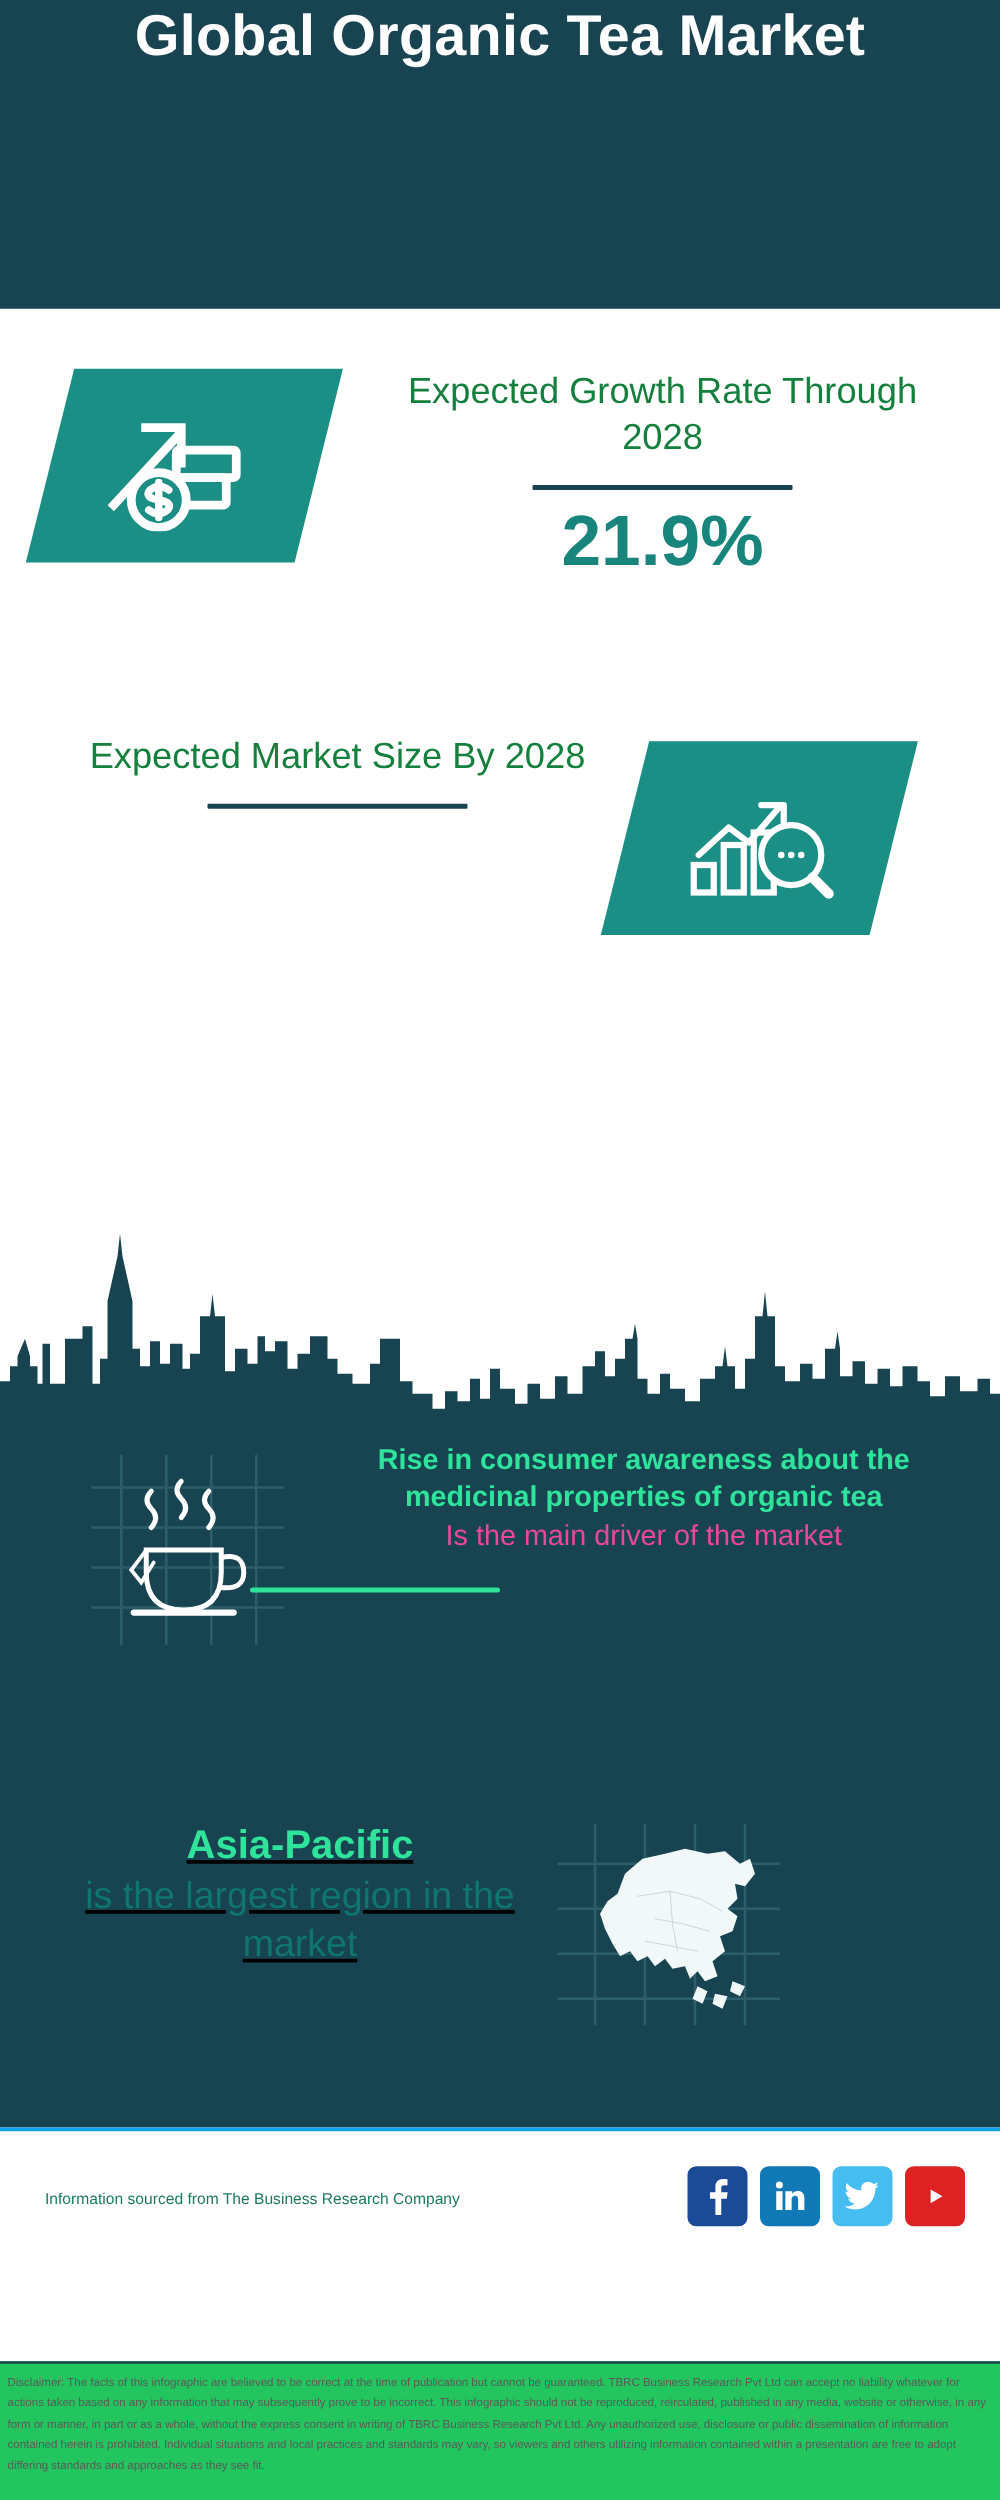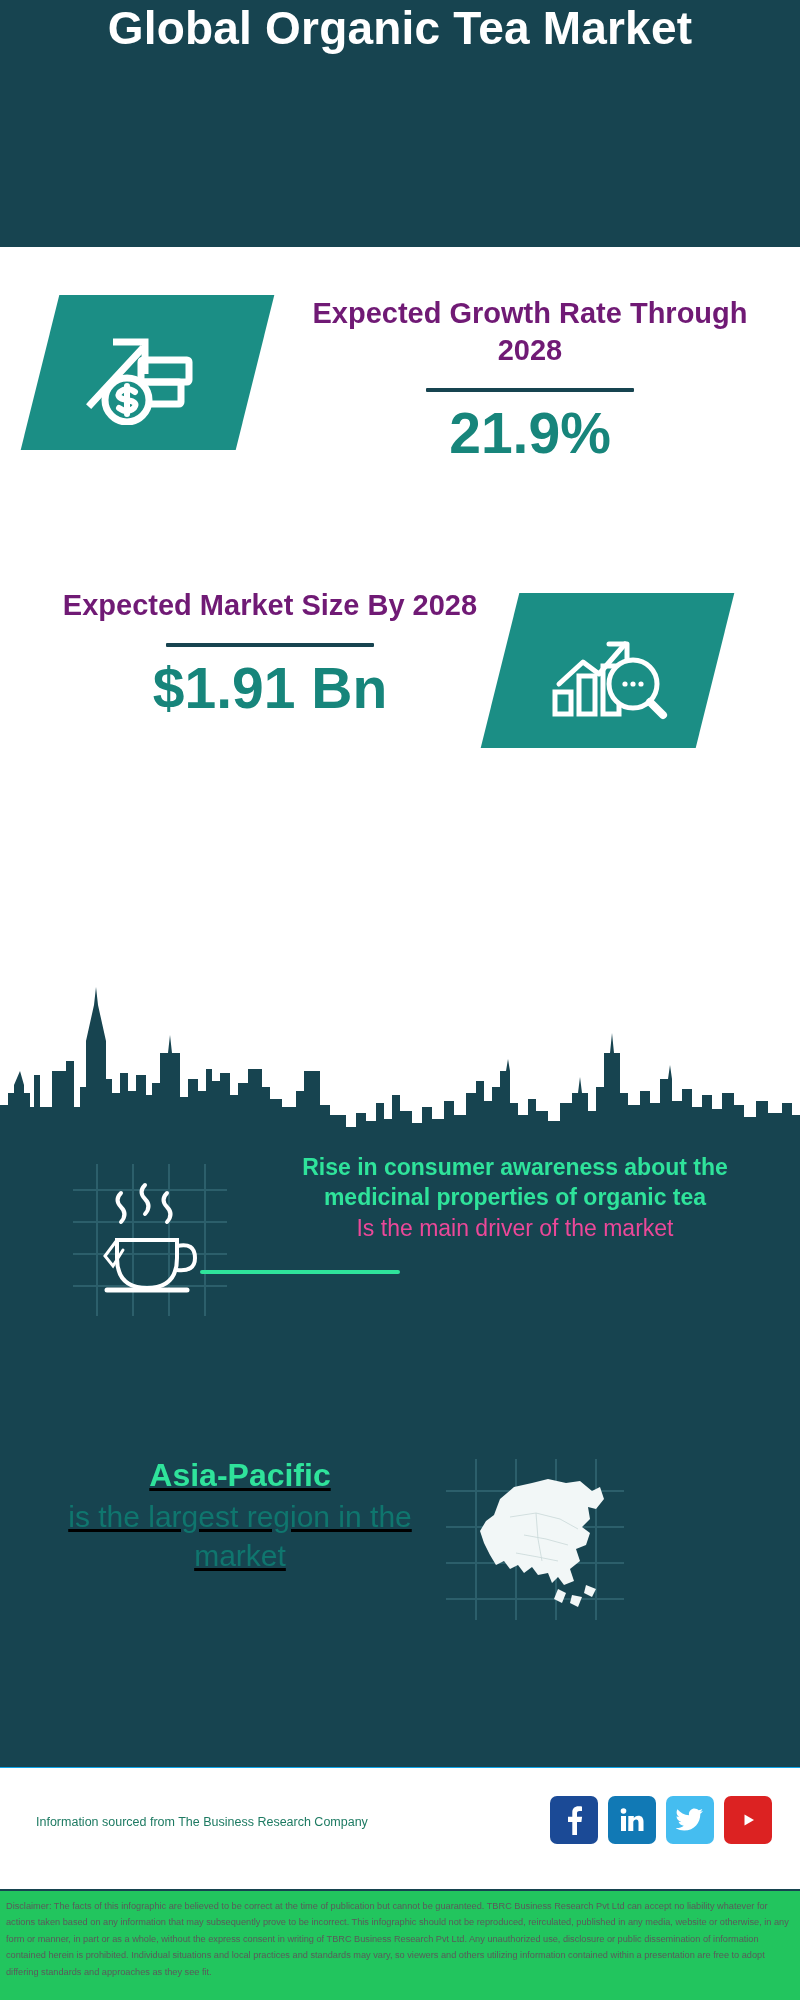--- a/index.html
+++ b/index.html
@@ -26,21 +26,21 @@
   .stat1{position:absolute;left:0;top:247px;width:800px;height:340px;}
   .para-left{
     position:absolute;left:40px;top:48px;width:215px;height:155px;
     background:#1b8e85;
     transform:skewX(-14deg);
   }
   .para-left .glyph{transform:skewX(14deg);width:100%;height:100%;
     display:flex;align-items:center;justify-content:center;}
   .stat1-text{position:absolute;left:300px;top:48px;width:460px;text-align:center;}
   .stat-label{
-    color:#701a75;font-size:29px;font-weight:bold;line-height:1.28;
+    color:#15803d;font-size:29px;font-weight:normal;line-height:1.28;
   }
   .rule{
     width:208px;height:4px;background:#174450;margin:19px auto 12px auto;border-radius:1px;
   }
   .stat-value{
     color:#17857b;font-size:57px;font-weight:bold;line-height:1.05;
   }
 
   
   .stat2{position:absolute;left:0;top:575px;width:664px;height:230px;}
@@ -70,22 +70,22 @@
   }
 
   .region{position:absolute;left:0;top:1445px;width:800px;height:210px;}
   .region-text{position:absolute;left:40px;top:10px;width:400px;text-align:center;text-decoration:underline;}
   .region-hl{color:#2fe39b;font-size:32px;font-weight:bold;line-height:1.3;}
   .region-sub{color:#0f766e;font-size:30px;line-height:1.3;}
   .region-map{position:absolute;left:440px;top:12px;width:190px;height:165px;}
 
   
   .footer{
-    position:absolute;left:0;top:1767px;width:800px;height:110px;background:#ffffff;
-    border-top:1px solid #0ea5e9;
+    position:absolute;left:0;top:1702px;width:800px;height:110px;background:#ffffff;
+    border-top:3px solid #0ea5e9;
   }
   .footer-inner{position:absolute;left:0;top:0;width:800px;height:108px;display:flex;align-items:center;}
   .src-text{margin-left:36px;color:#1d7a62;font-size:12.5px;line-height:1.65;}
   .socials{position:absolute;right:28px;top:28px;display:flex;gap:10px;}
   .soc{width:48px;height:48px;border-radius:7px;display:flex;align-items:center;justify-content:center;}
   .soc.fb{background:#1b4a96;}
   .soc.li{background:#1179b5;}
   .soc.tw{background:#45bdf0;}
   .soc.yt{background:#dc2222;}
 
@@ -124,21 +124,20 @@
       <div class="stat-label">Expected Growth Rate Through 2028</div>
       <div class="rule"></div>
       <div class="stat-value">21.9%</div>
     </div>
   </div>
 
   <div class="stat2">
     <div class="stat2-text">
       <div class="stat-label">Expected Market Size By 2028</div>
       <div class="rule"></div>
-      <div class="stat-value">$1.91 Bn</div>
     </div>
     <div class="para-right">
       <div class="glyph">
         <svg width="125" height="105" viewBox="0 0 125 105" fill="none" stroke="#ffffff" stroke-width="5">
           <polyline points="14,66 38,44 54,56 80,26" stroke-linecap="round" stroke-linejoin="round"></polyline>
           <polyline points="64,26 82,26 82,44" stroke-linecap="round" stroke-linejoin="round"></polyline>
           <rect x="10" y="74" width="16" height="22"></rect>
           <rect x="34" y="58" width="16" height="38"></rect>
           <rect x="58" y="48" width="16" height="48"></rect>
           <circle cx="88" cy="66" r="24" fill="#1b8e85"></circle>

